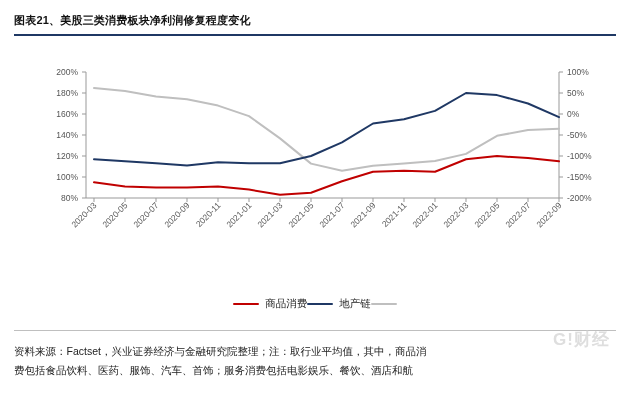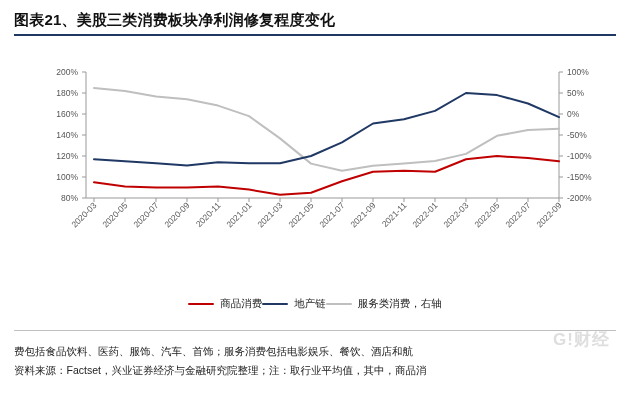--- a/index.html
+++ b/index.html
@@ -23,21 +23,21 @@
   }
   
   .title-bar {
     position: absolute;
     left: 14px;
     top: 10px;
     width: 602px;
     height: 28px;
   }
   .title-text {
-    font-size: 15px;
+    font-size: 11px;
     font-weight: bold;
     color: #111111;
     letter-spacing: 0.2px;
     line-height: 20px;
   }
   .title-rule {
     position: absolute;
     left: 0;
     top: 24px;
     width: 602px;
@@ -225,25 +225,24 @@
     <div class="legend-item">
       <span class="legend-swatch" style="background:#c00000"></span>
       <span class="legend-label">商品消费</span>
     </div>
     <div class="legend-item">
       <span class="legend-swatch" style="background:#1f3864"></span>
       <span class="legend-label">地产链</span>
     </div>
     <div class="legend-item">
       <span class="legend-swatch" style="background:#bfbfbf"></span>
-      <span class="legend-label">服务类消费，右轴</span>
     </div>
   </div>
 
   <div class="footer-rule"></div>
   <div class="footer">
+    <div>资料来源：Factset，兴业证券经济与金融研究院整理；注：取行业平均值，其中，商品消</div>
     <div>费包括食品饮料、医药、服饰、汽车、首饰；服务消费包括电影娱乐、餐饮、酒店和航</div>
-    <div>资料来源：Factset，兴业证券经济与金融研究院整理；注：取行业平均值，其中，商品消</div>
   </div>
 
   <div class="watermark">G!财经</div>
 
 </div>
 
 </body></html>

